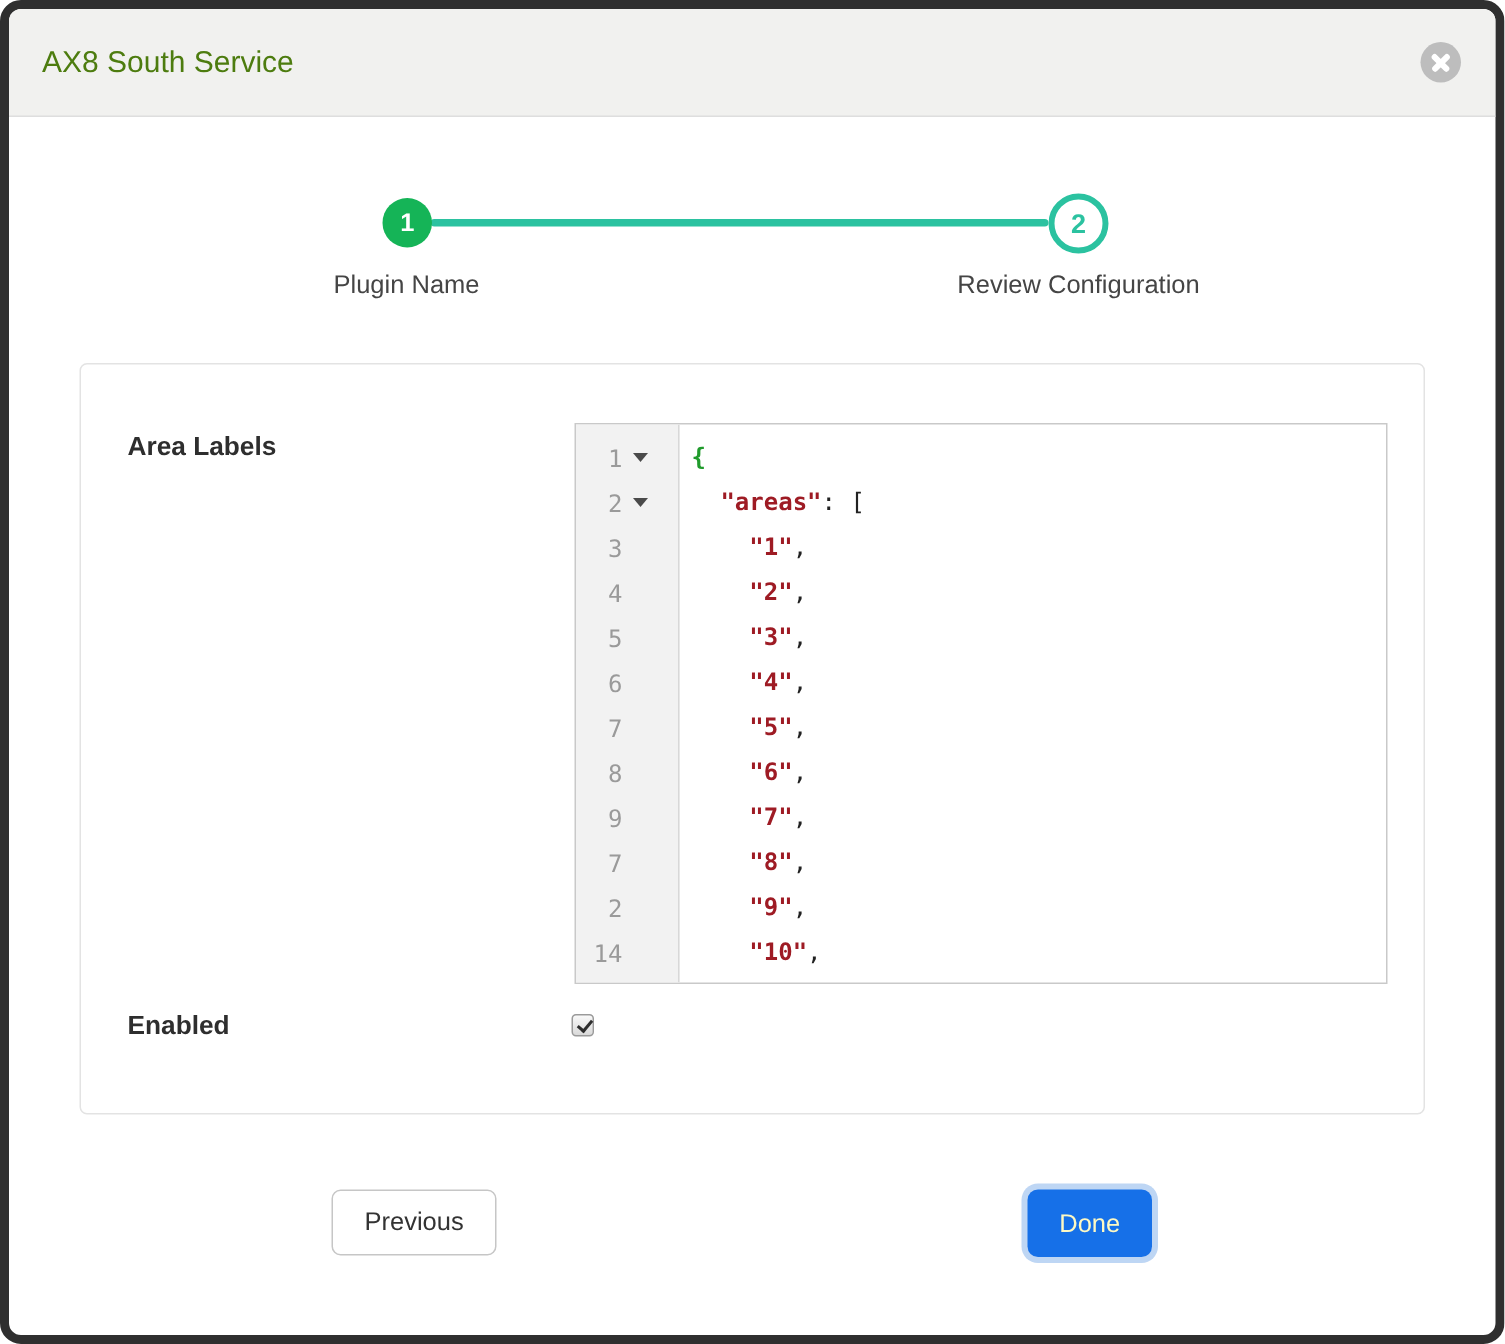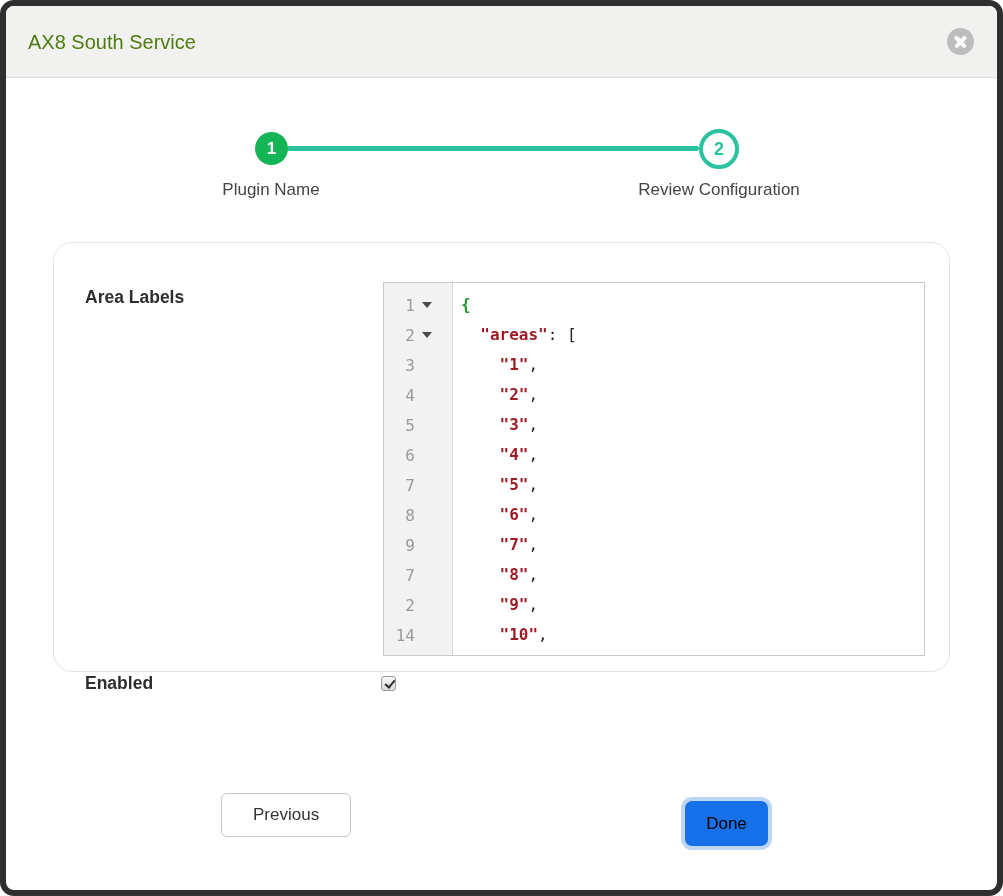--- a/index.html
+++ b/index.html
@@ -42,22 +42,22 @@
     left:693px; top:123px; width:32px; height:32px; line-height:32px;
     background:#ffffff; border:4px solid var(--step-active-ring,#2bc2a0);
     color:var(--step-active-ring,#2bc2a0); font-size:18px;
   }
   .step-label { position:absolute; top:174px; text-align:center; font-size:17px; color:#454545; }
   .step1-label { left:145px; width:240px; }
   .step2-label { left:573px; width:280px; }
 
   
   .panel {
-    position:absolute; left:47px; top:236px; width:897px; height:430px; box-sizing:border-box;
-    border:1px solid #e3e3e3; border-radius:19px; background:#ffffff;
+    position:absolute; left:47px; top:236px; width:897px; height:501px; box-sizing:border-box;
+    border:1px solid #e3e3e3; border-radius:5px; background:#ffffff;
   }
   .field-label { position:absolute; font-size:17.5px; font-weight:bold; color:#2e2e2e; }
   .field-label.area { left:31px; top:44px; }
   .field-label.enabled { left:31px; top:430px; }
 
   
   .editor {
     position:absolute; left:329px; top:39px; width:542px; height:374px; box-sizing:border-box;
     border:1px solid #c9c9c9; background:#ffffff; display:flex; overflow:hidden;
   }
@@ -92,28 +92,27 @@
   }
   .cb:checked::after {
     content:""; position:absolute; left:2.5px; top:3px; width:8px; height:4px;
     border-left:2.5px solid #2d2d2d; border-bottom:2.5px solid #2d2d2d;
     transform:rotate(-50deg);
   }
 
   
   .btn { position:absolute; font-family:"Liberation Sans", sans-serif; font-size:17px; cursor:pointer; }
   .btn-prev {
-    left:215px; top:787px; height:44px; padding:0 31px;
+    left:215px; top:787px; height:44px; padding:0 21px;
     background:#ffffff; color:#333333; border:1px solid #c6c6c6; border-radius:6px;
   }
   .btn-done {
     left:679px; top:787px; height:45px; width:83px;
-    background:var(--done-button,#1670e8); color:#000000; border:none; border-radius:7px;
+    background:var(--done-button,#1670e8); color:#fef9c3; border:none; border-radius:7px;
     box-shadow:0 0 0 4px #bed6f4;
-    margin-top:8px;
   }
 </style>
 </head>
 <body>
 
 <div class="win">
 
   <div class="header">
     <div class="title">AX8 South Service</div>
     <div class="close-btn">

